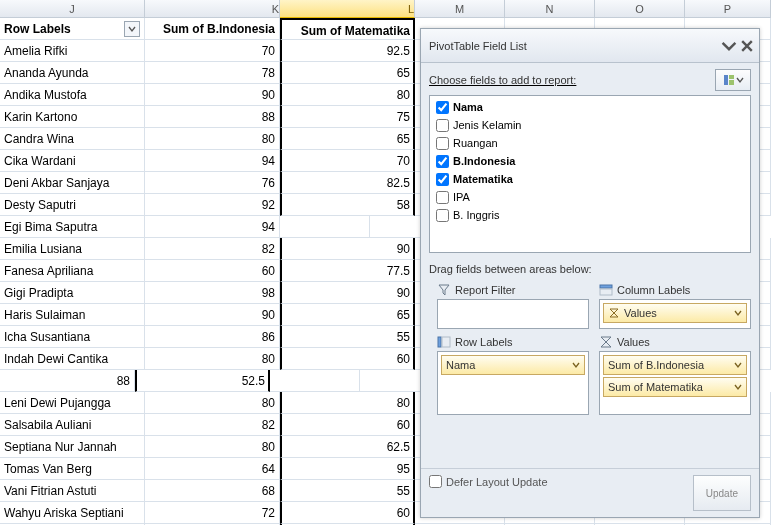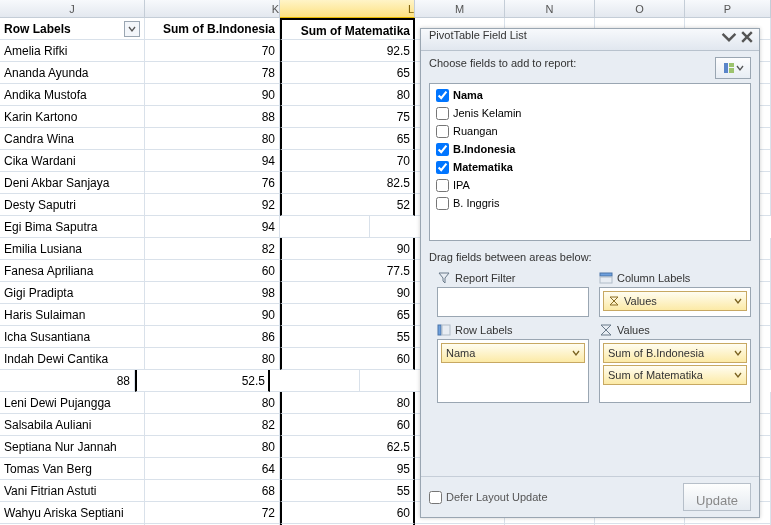--- a/index.html
+++ b/index.html
@@ -63,32 +63,32 @@
   .panel {
     position:absolute;
     left: 420px; top: 28px;
     width: 340px; height: 490px;
     border:1px solid #9aa6b2;
     background:#e8edf3;
     box-shadow: 0 0 4px rgba(0,0,0,.2);
     display:flex; flex-direction:column;
   }
   .panel-title {
-    height:22px; background:linear-gradient(#f7f9fc,#e1e7ef);
+    height:34px; background:linear-gradient(#f7f9fc,#e1e7ef);
     border-bottom:1px solid #b8c2cd;
-    display:flex; padding:0 4px 0 8px;
+    display:flex; align-items:center; padding:0 4px 0 8px;
     font-size:11px; color:#333;
   }
   .panel-title .spacer{flex:1}
   .tb-btn {
     width:16px; height:16px; display:flex; align-items:center;justify-content:center;
     margin-left:2px;
   }
   .panel-body { flex:1; display:flex; flex-direction:column; padding:6px 8px 0 8px; gap:4px;}
-  .choose-row { display:flex; align-items:flex-start; gap:6px;}
+  .choose-row { display:flex; align-items:center; gap:6px;text-decoration:underline;}
   .choose-row .lbl{font-size:11px; color:#333; flex:1;}
   .layout-btn{
     width:36px; height:22px; border:1px solid #9aa6b2; background:linear-gradient(#fdfdfe,#e7edf4);
     display:flex; align-items:center; justify-content:center; gap:1px;
   }
   .layout-btn .mini{ width:12px; height:12px; }
   .field-list{
     border:1px solid #9aa6b2; background:#fff;
     padding:2px 4px; height:158px; overflow:hidden;
   }
@@ -114,27 +114,27 @@
     height:20px; border:1px solid #c7a862;
     background:linear-gradient(#fffdf1,#fceaa6);
     display:flex; align-items:center; padding:0 4px;
     font-size:11px; color:#333;
   }
   .chip .caret{ margin-left:auto; }
   .zone-hdr svg{ width:14px; height:14px; }
 
   .panel-foot{
     border-top:1px solid #c6ced8;
-    display:flex; align-items:center; padding:6px 8px; gap:6px;margin-top:12px;
+    display:flex; align-items:flex-start; padding:6px 8px; gap:6px;margin-top:12px;
   }
   .panel-foot .defer{ display:flex; align-items:center; gap:4px; font-size:11px; color:#555;}
   .update-btn{
-    margin-left:auto; height:28px; padding:9px 12px;
+    margin-left:auto; height:36px; padding:9px 12px;
     border:1px solid #b6bfc9; background:linear-gradient(#fdfefe,#e6ebf1);
-    color:#888; font-size:13px;
+    color:#888; font-size:10px;
   }
   .caret svg{width:8px;height:8px;}
 </style>
 </head>
 <body>
 
 <div class="sheet">
   <div class="col-headers" id="col-headers">
       <div class="col-head cJ">J</div>
       <div class="col-head cK">K</div>
@@ -220,21 +220,21 @@
         <div class="cell cK">76</div>
         <div class="cell cL sel-col">82.5</div>
         <div class="cell cM"></div>
         <div class="cell cN"></div>
         <div class="cell cO"></div>
         <div class="cell cP"></div>
       </div>
       <div class="row ">
         <div class="cell cJ">Desty Saputri</div>
         <div class="cell cK">92</div>
-        <div class="cell cL sel-col">52</div>
+        <div class="cell cL sel-col">58</div>
         <div class="cell cM"></div>
         <div class="cell cN"></div>
         <div class="cell cO"></div>
         <div class="cell cP"></div>
       </div>
       <div class="row ">
         <div class="cell cJ">Egi Bima Saputra</div>
         <div class="cell cK">94</div>
         <div class="cell cM"></div>
         <div class="cell cN"></div>

